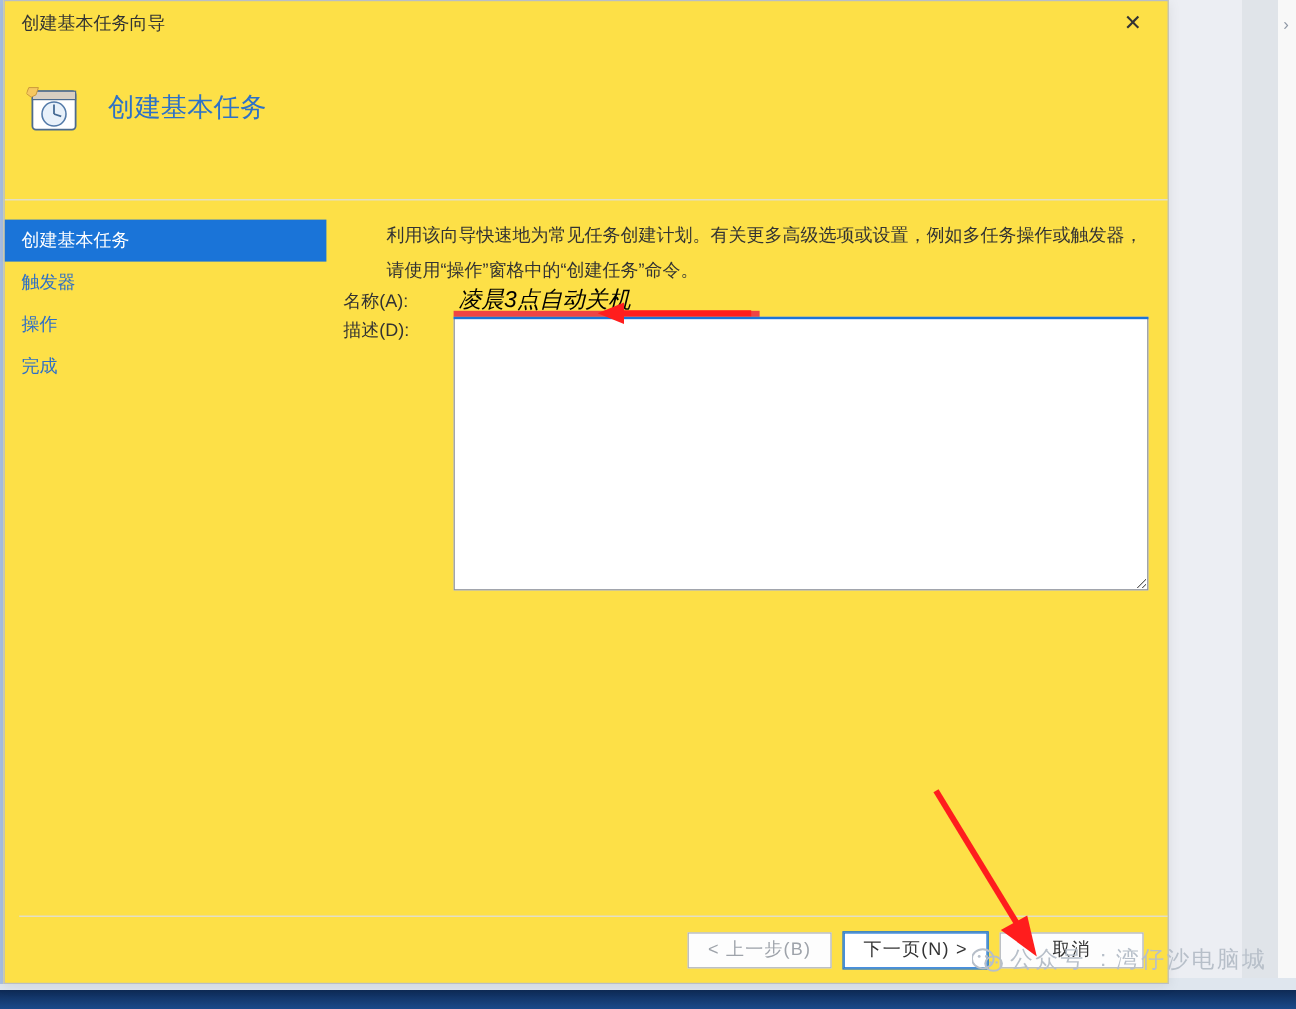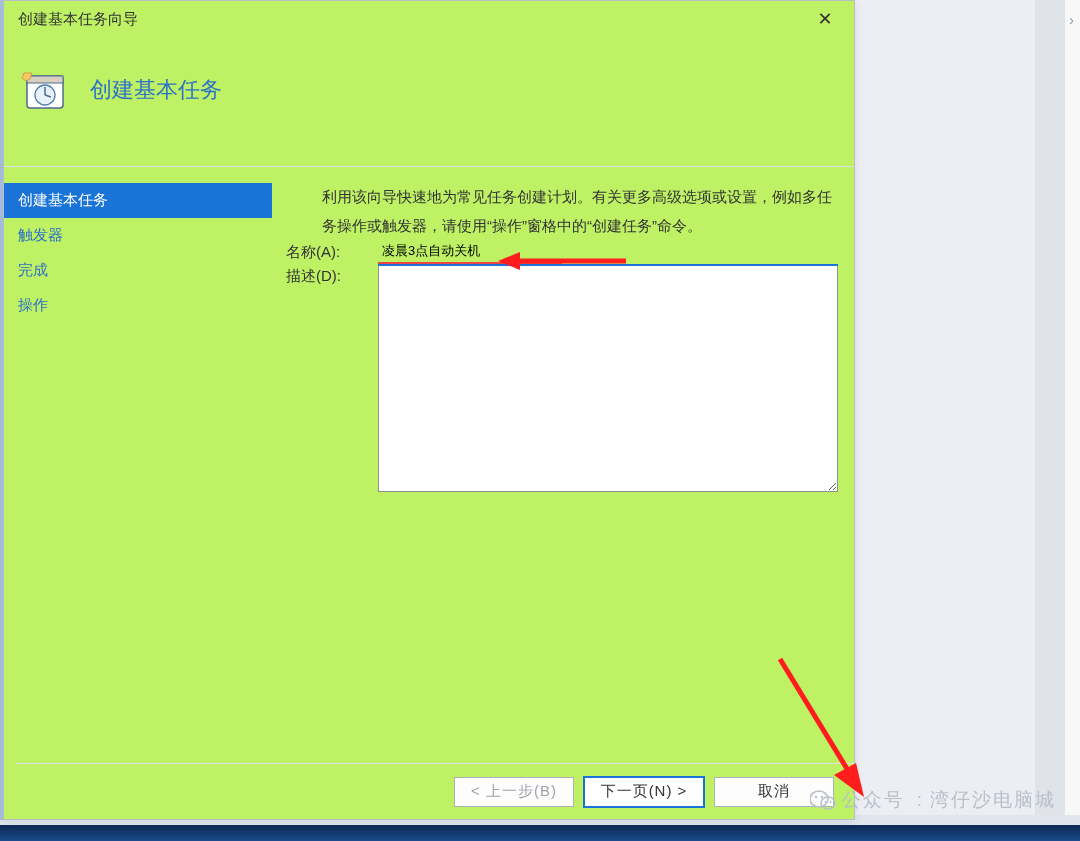--- a/index.html
+++ b/index.html
@@ -5,39 +5,39 @@
     *{box-sizing:border-box;margin:0;padding:0;}
     html,body{font-family:"Microsoft YaHei","Segoe UI",Tahoma,Arial,sans-serif;font-size:15px;background:#f0f0f0;}
     #stage{position:relative;width:1080px;height:841px;background:#eceef3;overflow:hidden;}
     
     #bg-strip{position:absolute;left:1035px;top:0;width:45px;height:100%;background:#e0e4e9;}
     #bg-strip2{position:absolute;left:1065px;top:0;width:15px;height:820px;background:#f8f8f8;}
     
     #bottom-strip{position:absolute;left:0;right:0;bottom:0;height:16px;background:linear-gradient(#0e2a55,#1a4a8a);}
     #bottom-strip-gray{position:absolute;left:0;right:0;bottom:16px;height:10px;background:#dfe6ee;}
     
-    .wizard{position:absolute;left:3px;top:0;width:852px;height:820px;background:#bef264;border:1px solid #b9bec6;box-shadow:0 2px 10px rgba(0,0,0,.08);}
+    .wizard{position:absolute;left:3px;top:0;width:971px;height:820px;background:#fde047;border:1px solid #b9bec6;box-shadow:0 2px 10px rgba(0,0,0,.08);}
     
     .titlebar{position:relative;height:36px;display:flex;align-items:center;padding:0 6px 0 14px;color:#333;font-size:15px;}
     .titlebar .title{}
     .titlebar .close{margin-left:auto;width:46px;height:100%;display:flex;align-items:center;justify-content:center;font-size:18px;color:#333;}
     
     .header{position:relative;height:130px;border-bottom:1px solid #dcdfe5;padding:32px 30px 0 18px;display:flex;align-items:flex-start;gap:24px;}
     .header .icon{width:44px;height:44px;}
     .hdr-title{font-size:22px;color:#2d71c7;font-weight:400;padding-top:6px;}
     
     .body{position:absolute;left:0;right:0;top:176px;bottom:56px;display:flex;}
     .sidebar{width:268px;padding:6px 0;}
     .step{display:block;padding:8px 14px 8px 14px;font-size:15px;color:#2e6fc7;}
     .step.current{background:#1a74d8;color:#fff;}
     .content{flex:1;padding:6px 16px 6px 14px;}
     .intro{font-size:15px;color:#333;line-height:1.9;margin-left:36px;}
     .field-row{display:flex;align-items:flex-start;gap:14px;}
     .field-label{width:78px;color:#333;line-height:24px;}
-    .name-input{flex:1;height:24px;border:none;border-bottom:2px solid #ef4444;outline:none;font-size:13px;padding:0 4px;background:transparent;}
+    .name-input{flex:1;height:24px;border:none;border-bottom:5px solid #ef4444;outline:none;font-size:19px;padding:0 4px;background:transparent;font-style:italic;}
     .name-input-wrap{flex:1;position:relative;}
     .name-underline{position:absolute;left:0;right:0;bottom:-2px;height:2px;background:#1a74d8;}
     .desc-box{flex:1;height:228px;border:1px solid #8a8f99;background:#fff;}
     
     .footer{position:absolute;left:12px;right:0;bottom:0;height:56px;border-top:1px solid #dcdfe5;display:flex;align-items:center;justify-content:flex-end;gap:10px;padding-right:20px;}
     .btn{height:30px;min-width:120px;padding:0 10px;border:1px solid #adb1b7;background:#fdfdfd;color:#333;font-size:15px;letter-spacing:1px;}
     .btn.disabled{color:#9ea3aa;}
     .btn.primary{border:1px solid #1a74d8;color:#333;background:#fff;outline:1px solid #1a74d8;outline-offset:0;}
     
     .arrow{position:absolute;}
@@ -77,22 +77,22 @@
           <polygon points="2,4 10,4 8,10 4,12 0,9" fill="#f7c85f" stroke="#c8963a" stroke-width="0.8"></polygon>
         </svg>
       </span>
       <div class="hdr-title">创建基本任务</div>
     </div>
 
     <div class="body">
       <div class="sidebar">
         <span class="step current">创建基本任务</span>
         <span class="step">触发器</span>
+        <span class="step">操作</span>
         <span class="step">完成</span>
-        <span class="step">操作</span>
       </div>
 
       <div class="content">
         <div class="intro">利用该向导快速地为常见任务创建计划。有关更多高级选项或设置，例如多任务操作或触发器，请使用“操作”窗格中的“创建任务”命令。</div>
 
         <div class="field-row">
           <div class="field-label">名称(A):</div>
           <div class="name-input-wrap">
             <input class="name-input" type="text" value="凌晨3点自动关机" style="">
             <div class="name-underline"></div>

